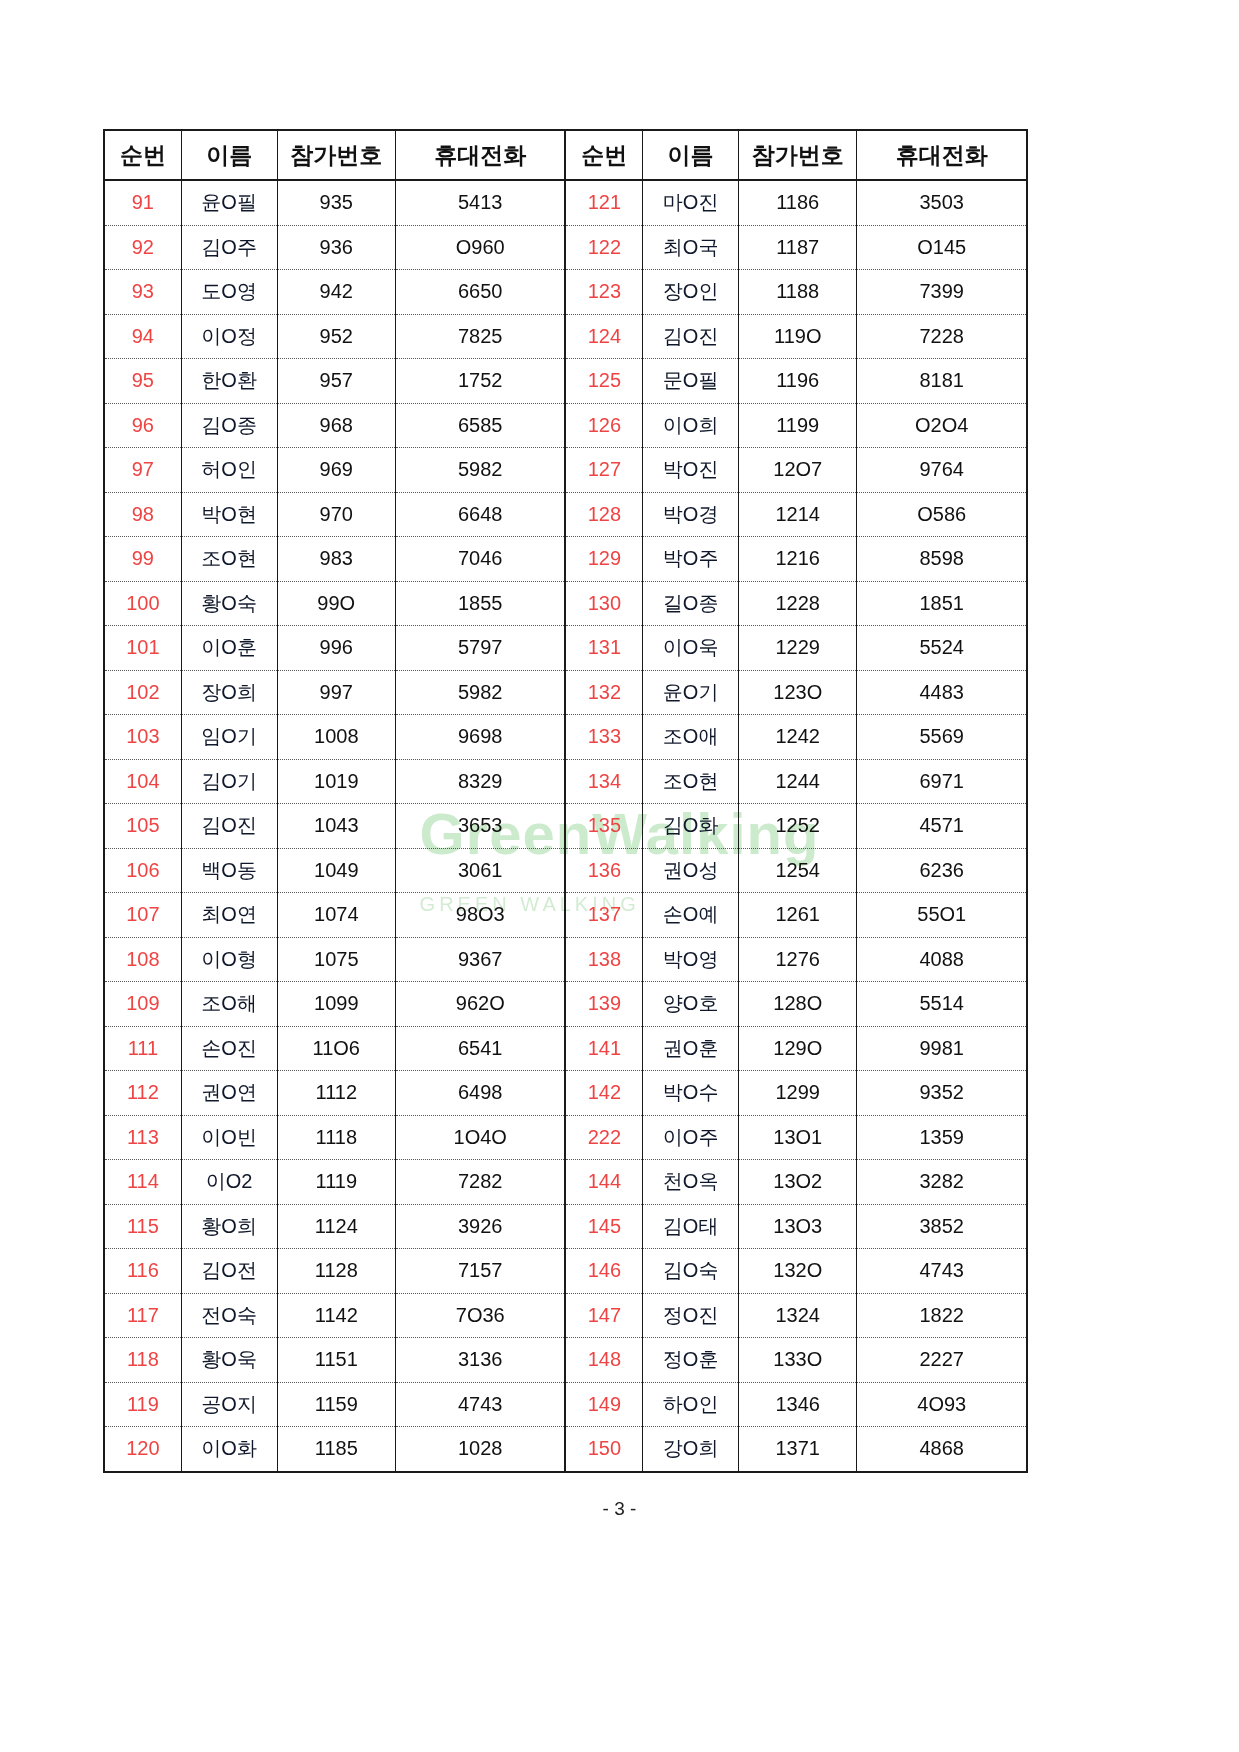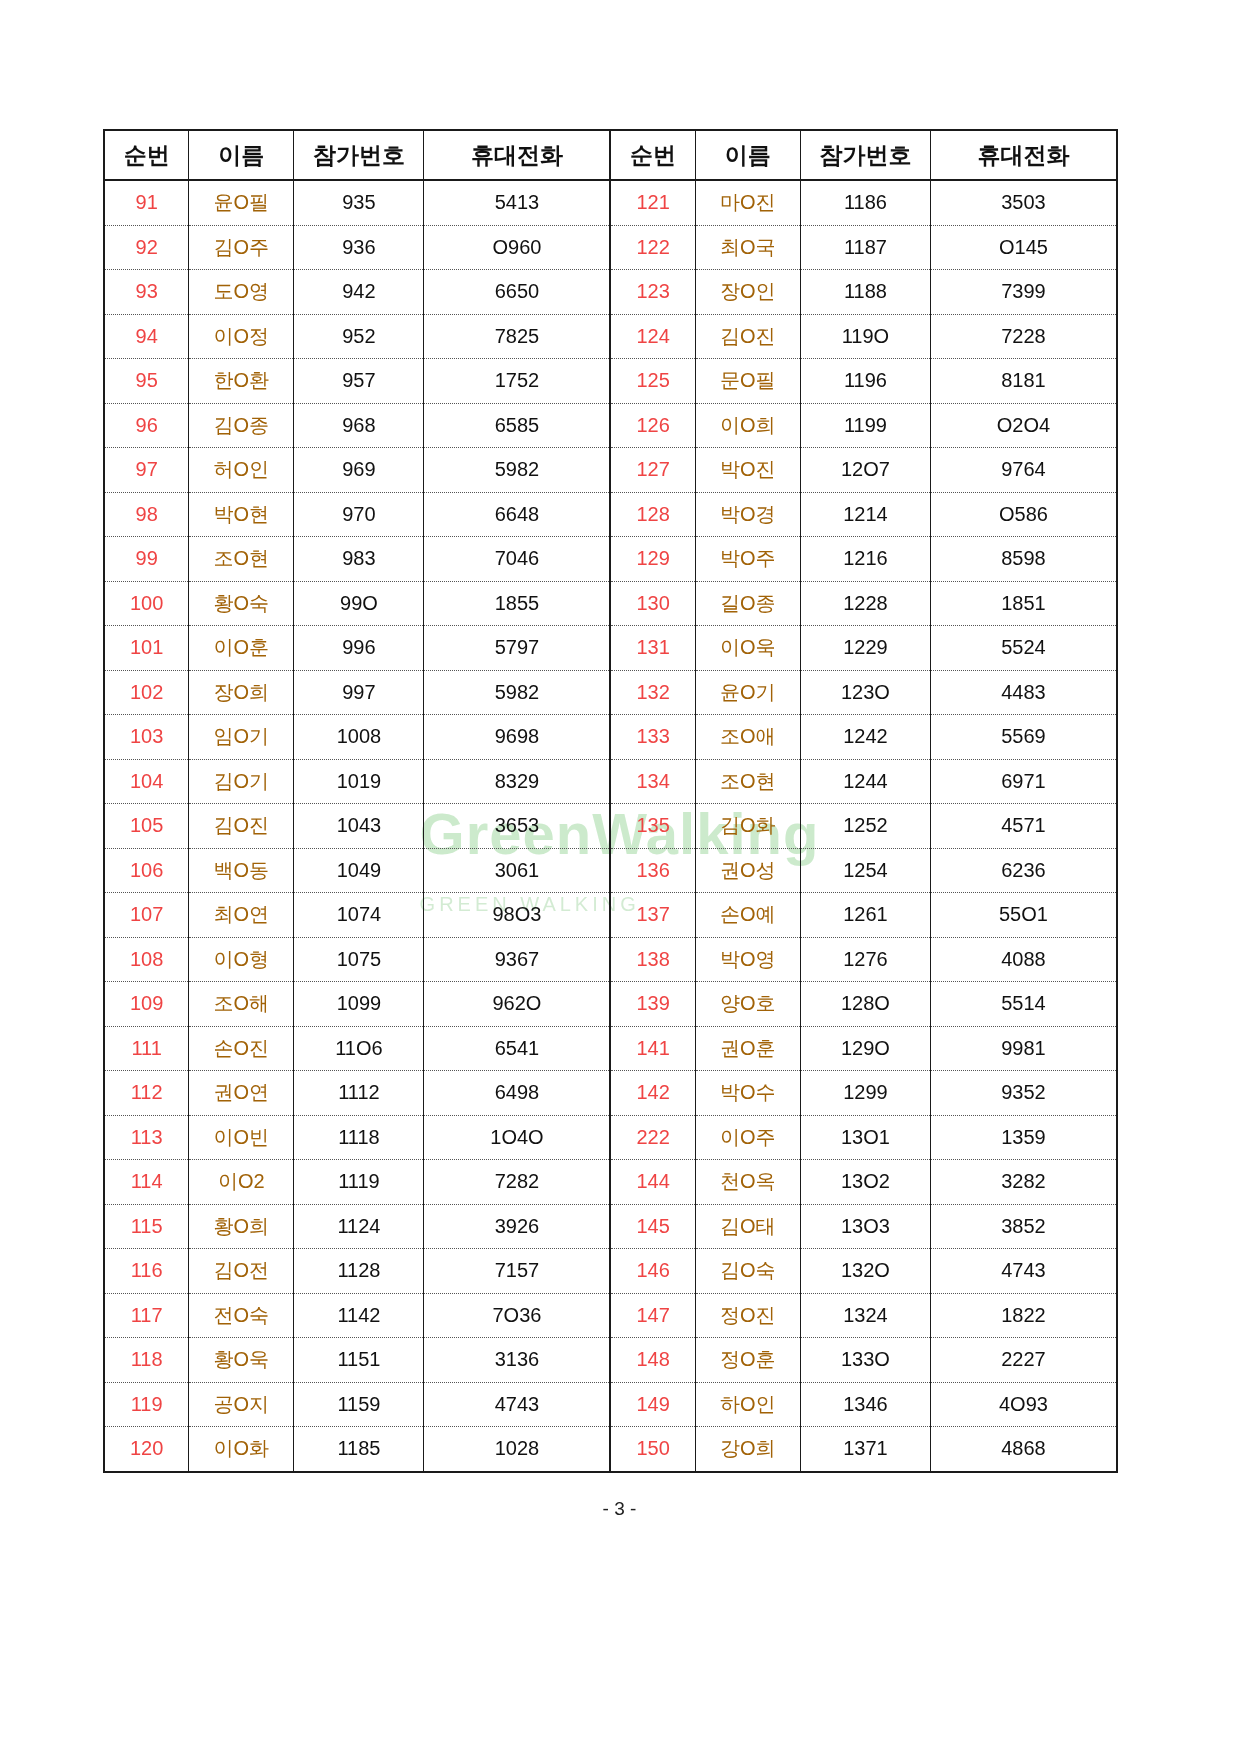--- a/index.html
+++ b/index.html
@@ -54,21 +54,21 @@
   .table-wrap {
     position: absolute;
     left: 103px;
     top: 129px;
     width: 1033px;
     z-index: 2;
   }
 
   table.roster {
     border-collapse: collapse;
-    width: 1015px;
+    width: 925px;
     table-layout: fixed;
     background: transparent;
   }
 
   table.roster col.c-no    { width: 75px; }
   table.roster col.c-name  { width: 93px; }
   table.roster col.c-bib   { width: 115px; }
   table.roster col.c-phone { width: 165px; }
 
   table.roster th,
@@ -113,21 +113,21 @@
   }
   table.roster tbody tr:last-child td {
     border-bottom: none;
   }
 
   td.num {
     color: #ef4444;
     font-size: 20px;
   }
   td.name {
-    color: #a16207;
+    color: #0f172a;
     font-size: 20px;
   }
   td.bib, td.phone {
     color: #111;
     font-size: 20px;
   }
 
   .page-number {
     position: absolute;
     left: 0;

